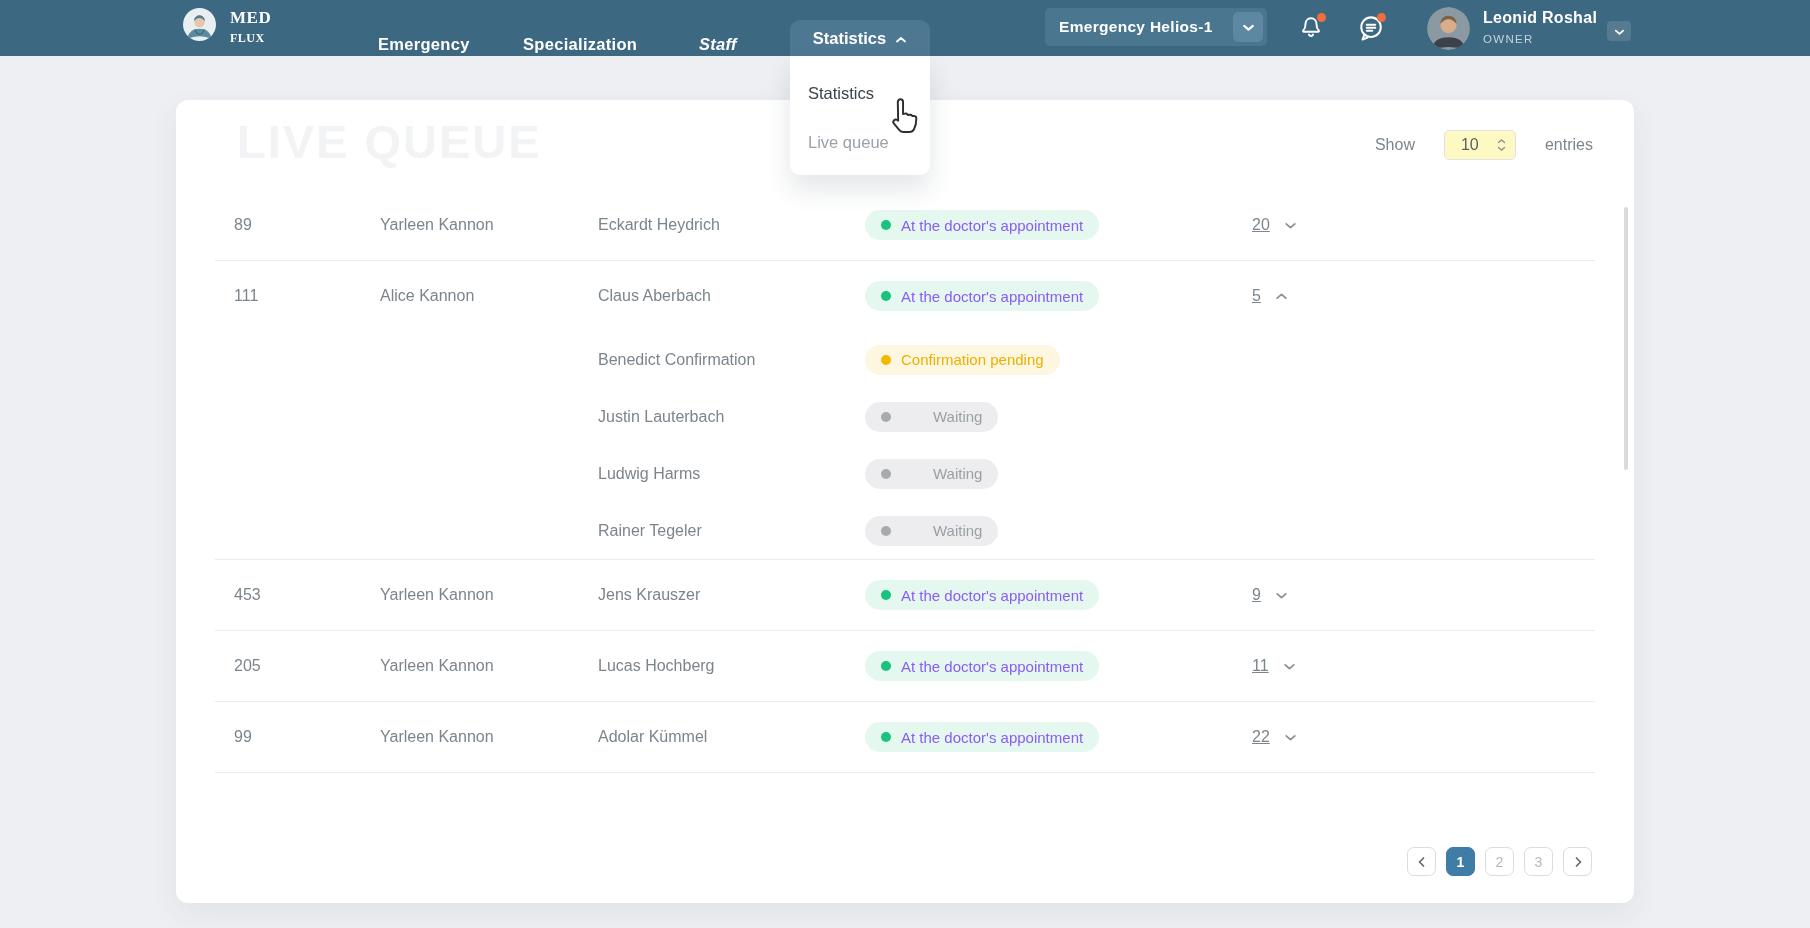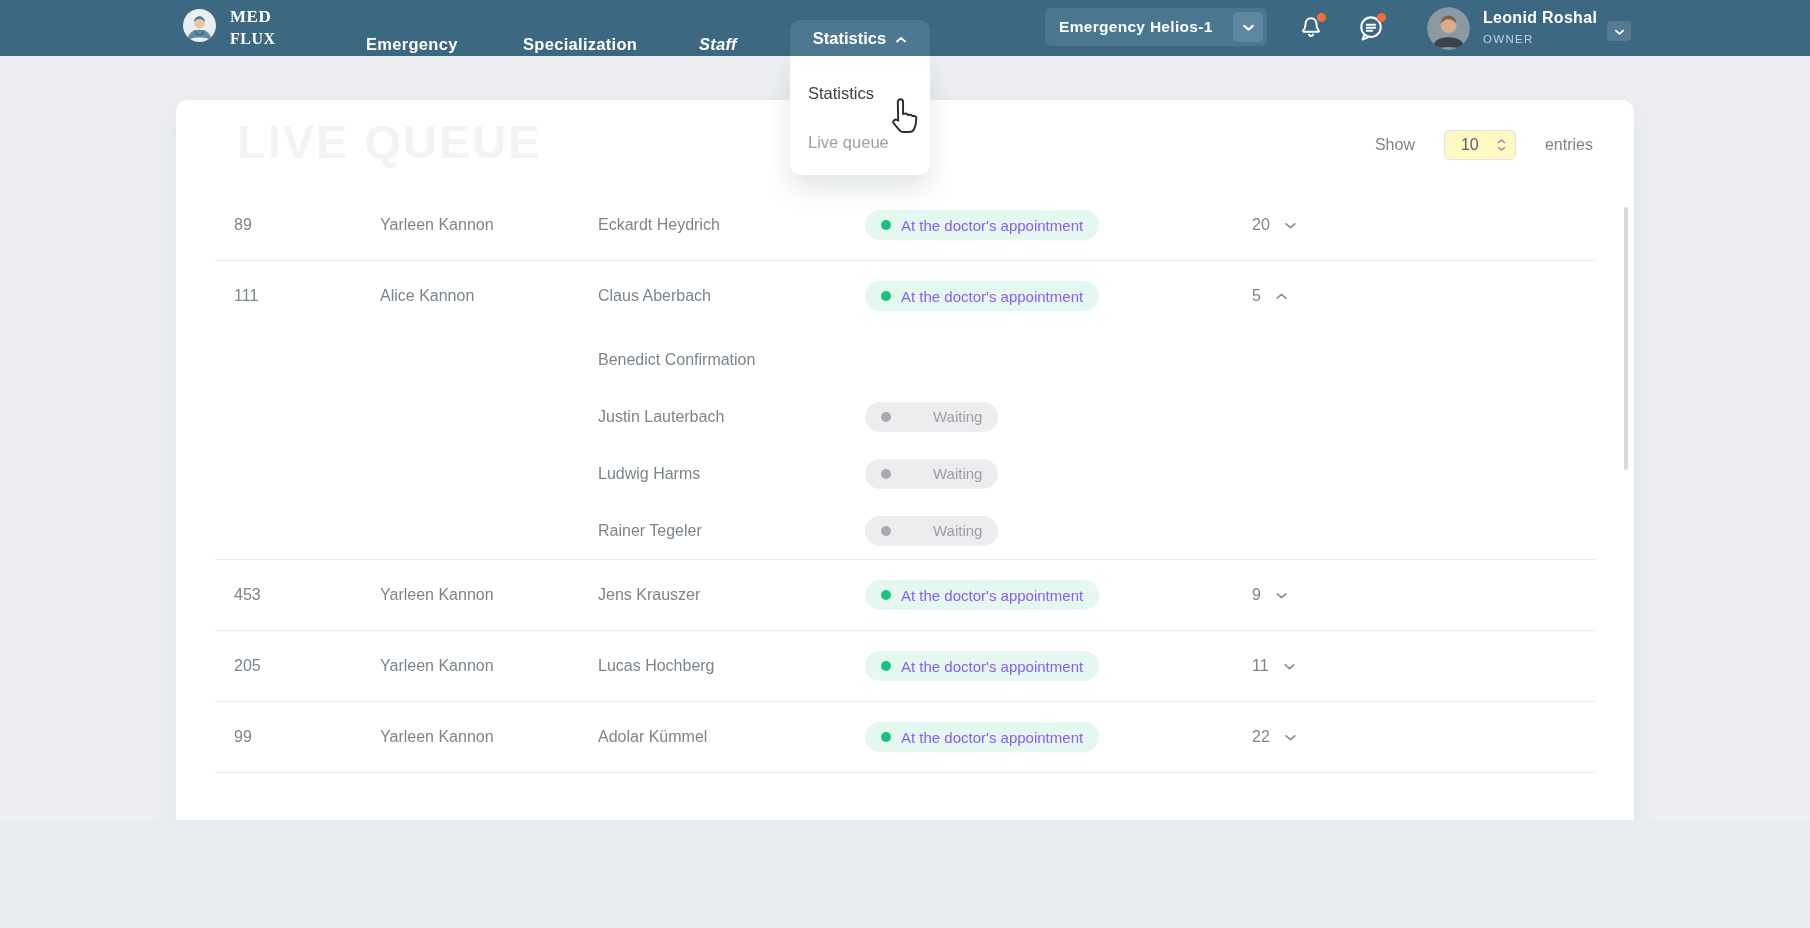--- a/index.html
+++ b/index.html
@@ -1,27 +1,27 @@
 <!DOCTYPE html>
 <html><head>
 <meta charset="utf-8">
 <style>
   * { margin:0; padding:0; box-sizing:border-box; }
   html,body { background:#e9ecef; }
   body { font-family:"Liberation Sans", sans-serif; }
-  .stage { position:relative; width:1810px; height:820px; background:#edeff2; overflow:hidden; }
+  .stage { position:relative; width:1810px; height:928px; background:#edeff2; overflow:hidden; }
 
   
   .topbar { position:absolute; left:0; top:0; width:1810px; height:56px; background:#3d6881; }
   .logo { position:absolute; left:183px; top:8px; display:flex; align-items:center; gap:14px; cursor:pointer; }
   .logo-text { color:#fff; font-family:"Liberation Serif", serif; font-weight:bold; line-height:1; }
   .logo-l1 { font-size:17px; letter-spacing:.5px; }
-  .logo-l2 { font-size:16px; letter-spacing:.5px; margin-top:6px; }
+  .logo-l2 { font-size:12px; letter-spacing:.5px; margin-top:6px; }
   .nav-link { position:absolute; top:35px; color:#fff; font-size:16.5px; font-weight:bold; letter-spacing:.3px; cursor:pointer; }
-  .nav-emg { left:366px; } .nav-spec { left:523px; } .nav-staff { left:699px;font-style:italic; }
+  .nav-emg { left:378px; } .nav-spec { left:523px; } .nav-staff { left:699px;font-style:italic; }
   .nav-pill { position:absolute; left:790px; top:20px; width:140px; height:36px; background:#4e7892;
               border-radius:10px 10px 0 0; display:flex; align-items:center; justify-content:center; gap:9px;
               color:#fff; font-size:16.5px; font-weight:bold; cursor:pointer; }
   .clinic { position:absolute; left:1045px; top:8px; width:222px; height:38px; background:#4b7690; border-radius:5px;
             display:flex; align-items:center; cursor:pointer; }
   .clinic-label { flex:1; padding-left:14px; color:#fff; font-size:15.5px; font-weight:bold; letter-spacing:.3px; }
   .clinic-caret { width:30px; height:30px; margin-right:4px; background:#5e88a2; border-radius:5px;
                   display:flex; align-items:center; justify-content:center; }
   .icon-btn { position:absolute; top:13px; width:32px; height:32px; cursor:pointer; }
   .icon-bell { left:1296px; } .icon-chat { left:1356px; }
@@ -60,21 +60,21 @@
   .trow { border-bottom:1px solid #e9ebee; }
   .line { color:#7b858c; font-size:16px; }
   .line.first { height:70px; }
   .line.sub { height:57px; }
   .c-status { padding-left:7px; }
   .badge { display:inline-flex; align-items:center; height:30px; border-radius:15px; padding:0 16px; font-size:15px; }
   .badge .b-dot { width:10px; height:10px; border-radius:50%; margin-right:10px; }
   .badge.green  { background:#e5f8ef; color:#8b5cf6; } .badge.green  .b-dot { background:#19c27d; }
   .badge.yellow { background:#fdf6e0; color:#eeb000; } .badge.yellow .b-dot { background:#f3b800; }
   .badge.gray   { background:#ededef; color:#9aa0a5;gap:32px; } .badge.gray   .b-dot { background:#a6abb0; }
-  .c-qty { display:flex; gap:14px; padding-left:4px; cursor:pointer; }
+  .c-qty { display:flex; gap:14px; padding-left:4px; cursor:pointer;text-decoration:underline; }
 
   .scroll-thumb { position:absolute; right:6px; top:107px; width:4px; height:263px; border-radius:2px; background:#d8dbde; cursor:pointer; }
 
   
   .pagination { position:absolute; right:42px; bottom:27px; display:flex; gap:10px; }
   .pbtn { width:29px; height:29px; border:1px solid #d9dde0; border-radius:7px; background:#fff;
           display:flex; align-items:center; justify-content:center; font-size:14px; color:#b3b9bf; cursor:pointer; }
   .pbtn.active { background:#3f7da6; border-color:#3f7da6; color:#fff; font-weight:bold; }
 </style>
 </head>
@@ -241,20 +241,24 @@
                 <div>5</div>
                 <div><svg width="13" height="9" viewBox="0 0 12 8">
                     <path d="M2 5.5 L6 2 L10 5.5" fill="none" stroke="#8a9299" stroke-width="1.7" stroke-linecap="round" stroke-linejoin="round"></path>
                   </svg></div>
               </div>
             </div>
             <div class="grid-line line sub">
               <div class="c-cab"></div>
               <div></div>
               <div>Benedict Confirmation</div>
+              <div class="c-status"><div class="badge yellow" style="display: inline-flex;">
+                  <div class="b-dot"></div>
+                  <div>Confirmation pending</div>
+                </div></div>
               <div class="c-qty"></div>
             </div>
             <div class="grid-line line sub">
               <div class="c-cab"></div>
               <div></div>
               <div>Justin Lauterbach</div>
               <div class="c-status"><div class="badge gray" style="display: inline-flex;">
                   <div class="b-dot"></div>
                   <div>Waiting</div>
                 </div></div>

